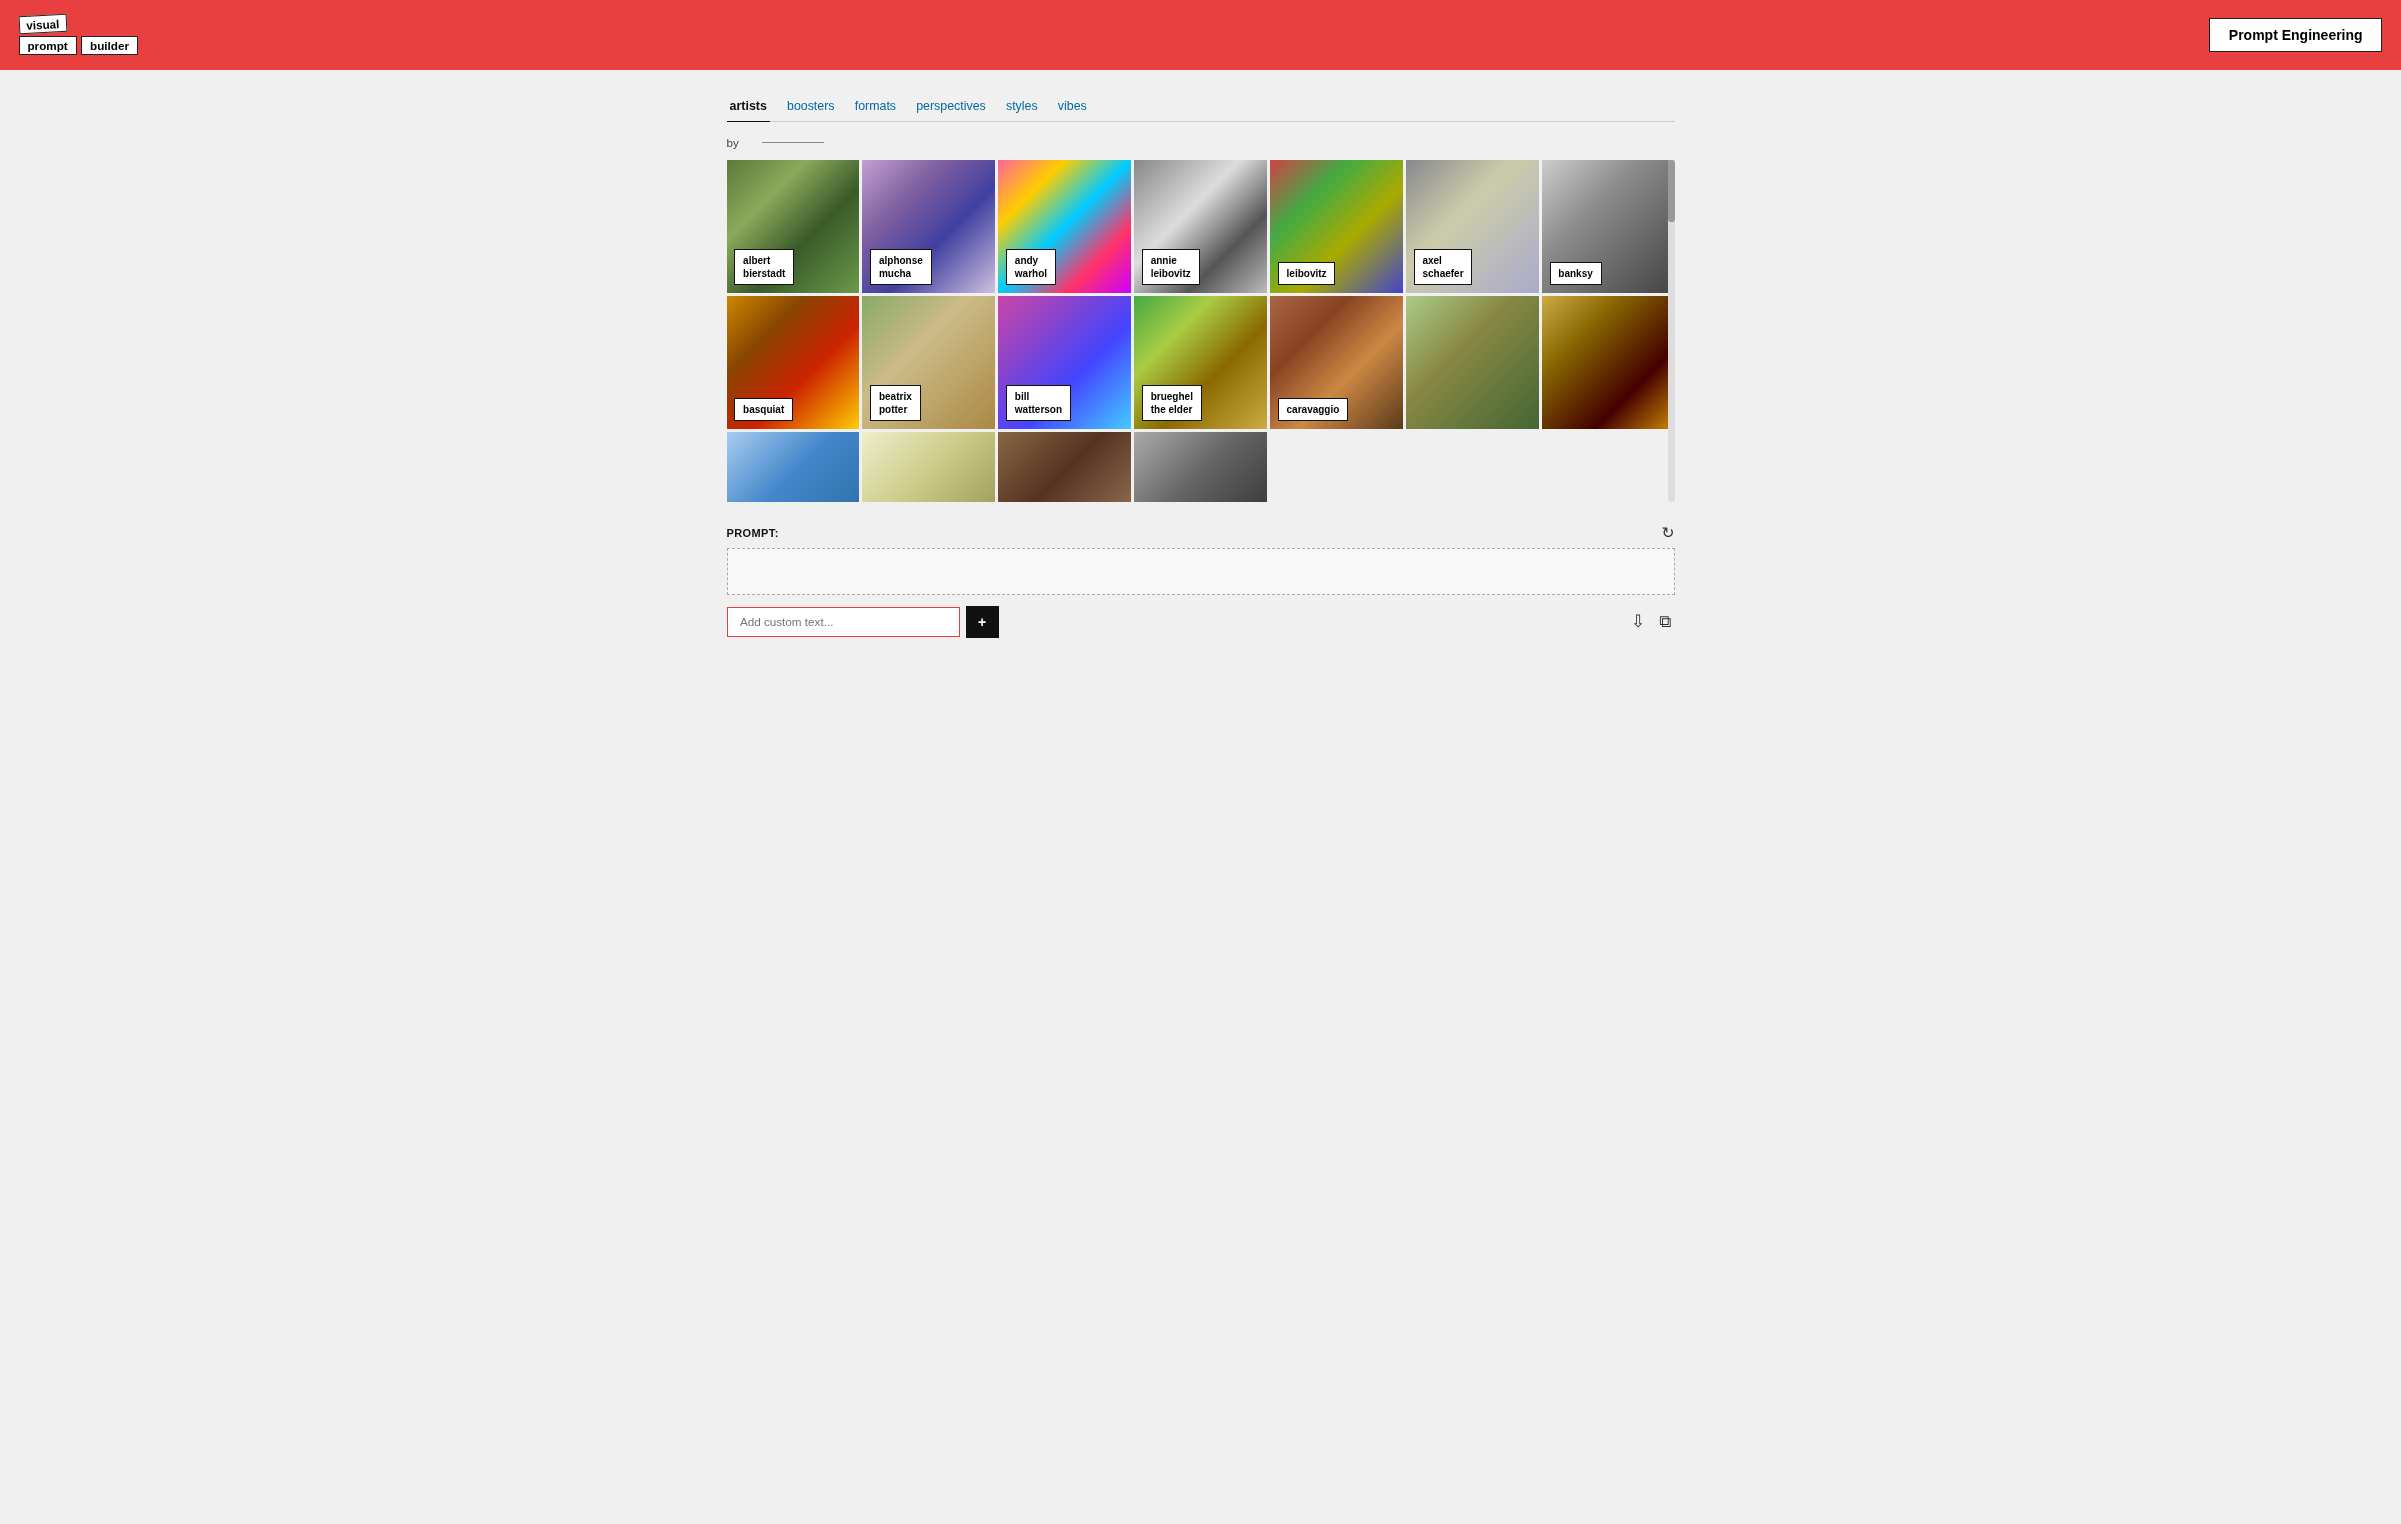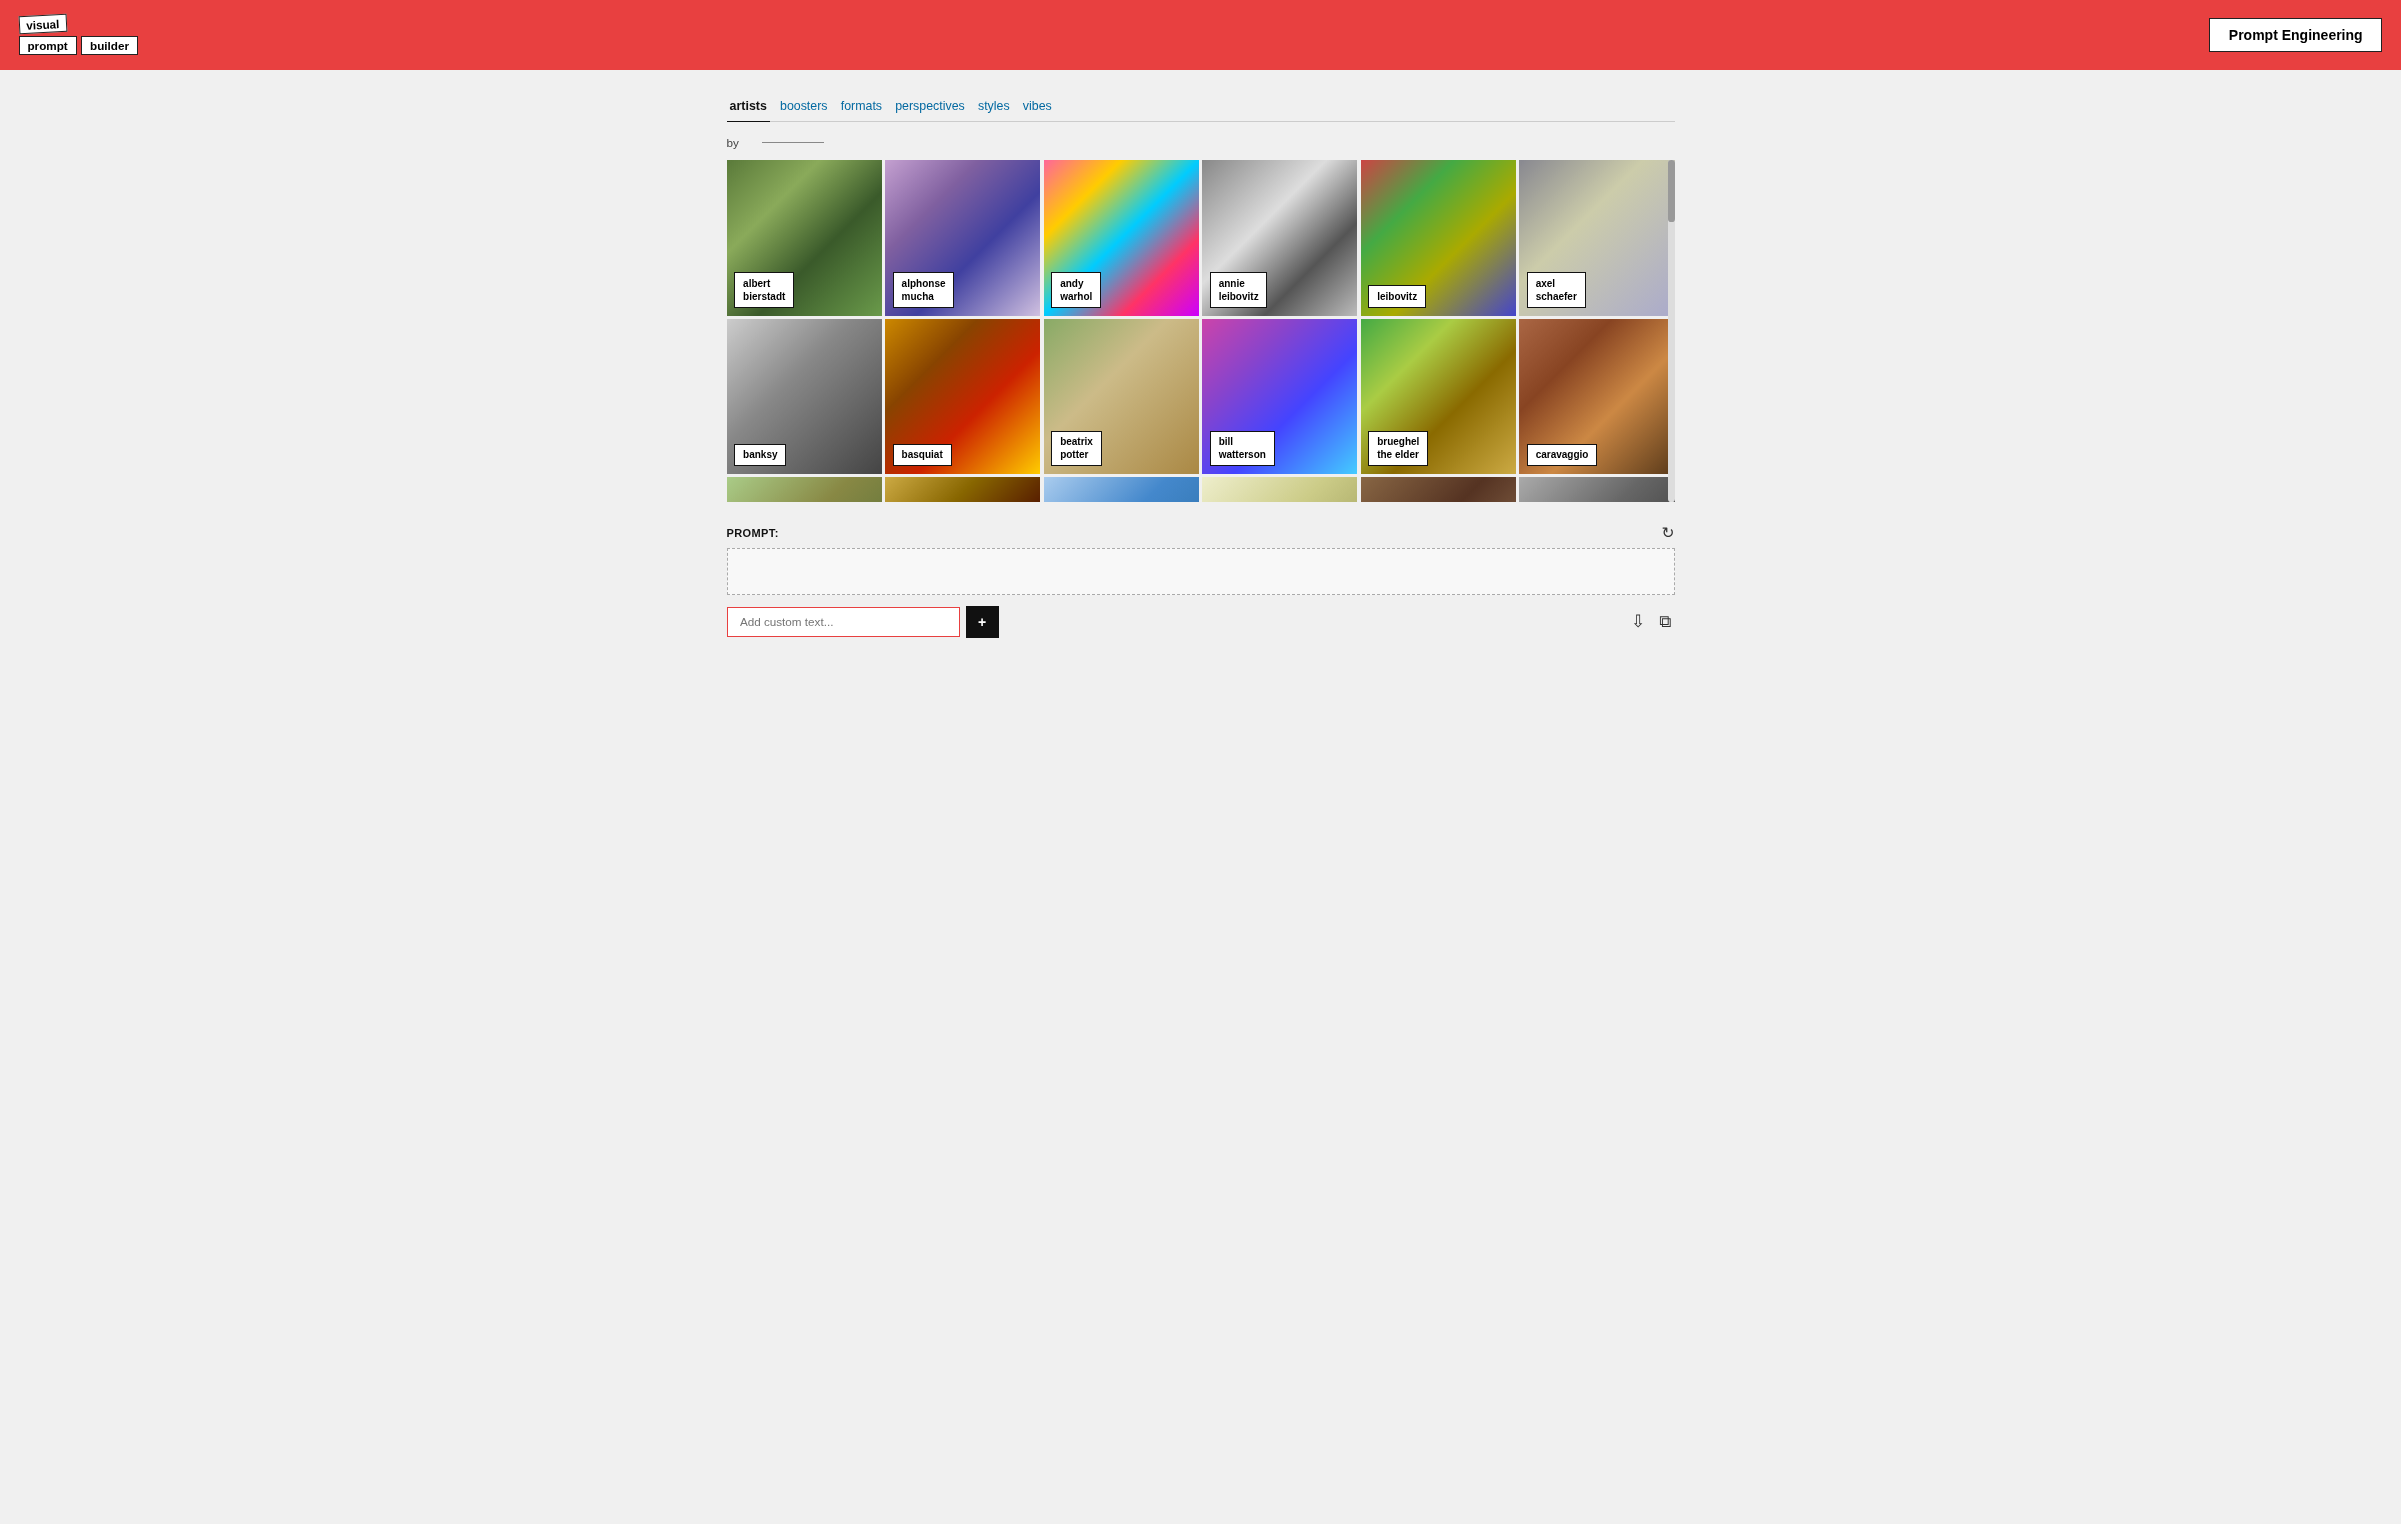--- a/index.html
+++ b/index.html
@@ -52,21 +52,21 @@
     
     .main-content {
       max-width: 979px;
       margin: 0 auto;
       padding: 23px 15.5px 15.5px;
     }
 
     
     .tabs {
       display: flex;
-      gap: 7px;
+      gap: 14px;
       margin-bottom: 14px;
       border-bottom: 0.8px solid #ccc;
       padding-bottom: 0;
     }
     .tab {
       padding: 6.2px 3.1px 7.8px;
       font-size: 12.4px;
       cursor: pointer;
       color: #0369a1;
       border-bottom: 1.6px solid transparent;
@@ -89,21 +89,21 @@
     }
     .by-underline {
       display: inline-block;
       width: 62px;
       border-bottom: 0.8px solid #888;
     }
 
     
     .artists-grid {
       display: grid;
-      grid-template-columns: repeat(6, 1fr);
+      grid-template-columns: repeat(7, 1fr);
       gap: 3.1px;
       position: relative;
       overflow-y: auto;
       max-height: 342px;
     }
     .artist-card {
       position: relative;
       width: 100%;
       padding-bottom: 100%;
       overflow: hidden;

